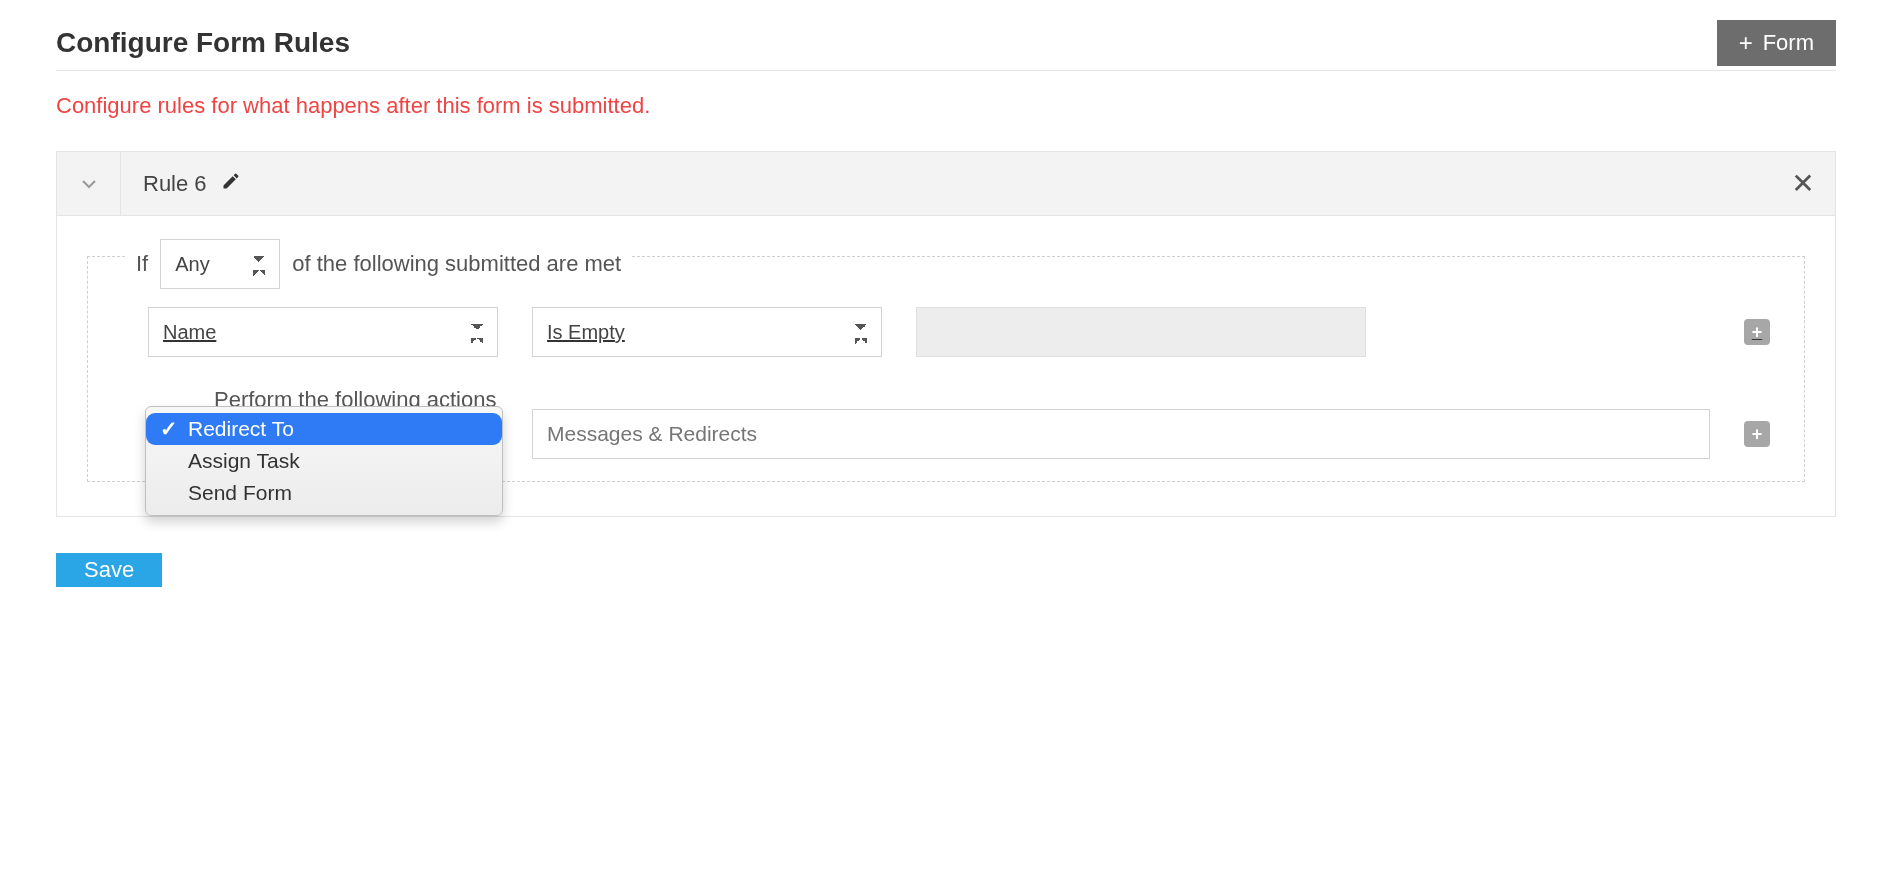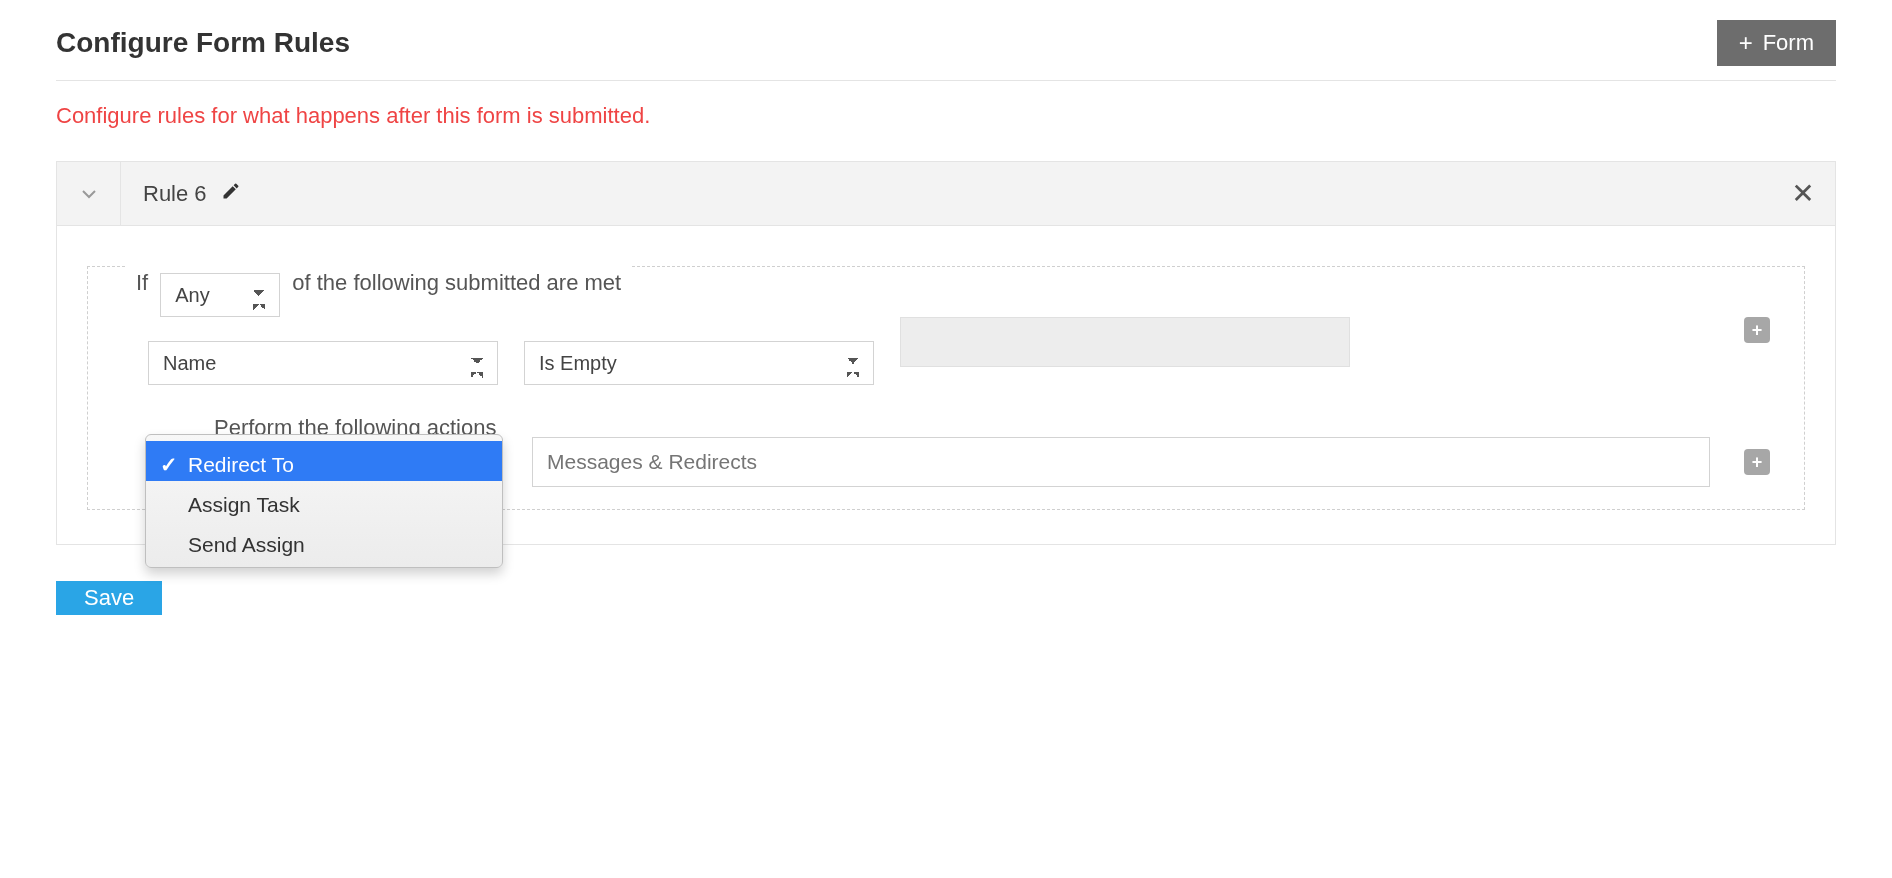--- a/index.html
+++ b/index.html
@@ -8,21 +8,21 @@
     font-family: -apple-system, BlinkMacSystemFont, "Segoe UI", "Helvetica Neue", Arial, sans-serif;
     color: #333;
     background: #fff;
     padding: 20px 56px 40px 56px;
   }
   .header-row {
     display: flex;
     align-items: center;
     justify-content: space-between;
     border-bottom: 1px solid #e4e4e4;
-    padding-bottom: 14px;
+    padding-bottom: 4px;
   }
   .page-title {
     font-size: 28px;
     font-weight: 700;
     color: #333;
     margin: 0;
   }
   .add-rule-btn {
     background: #6d6d6d;
     color: #fff;
@@ -107,44 +107,44 @@
   }
 
   .select {
     appearance: none;
     -webkit-appearance: none;
     background: #fff;
     border: 1px solid #d3d3d3;
     font-size: 20px;
     color: #444;
     padding: 10px 40px 10px 14px;
-    height: 44px;
+    height: 50px;
     position: relative;
     background-image:
       linear-gradient(45deg, transparent 50%, #555 50%),
       linear-gradient(135deg, #555 50%, transparent 50%),
       linear-gradient(-45deg, transparent 50%, #555 50%),
       linear-gradient(-135deg, #555 50%, transparent 50%);
     background-position:
       calc(100% - 20px) 16px,
       calc(100% - 14px) 16px,
       calc(100% - 20px) 30px,
       calc(100% - 14px) 30px;
     background-size: 6px 6px;
     background-repeat: no-repeat;
-    margin-top: 24px;
   }
   .select-small { width: 120px; }
   .select-field { width: 350px; }
   .select-op { width: 350px; }
 
   .cond-row {
     display: flex;
-    align-items: flex-start;
-    gap: 26px;
+    align-items: center;
+    gap: 34px;
+    text-decoration: underline;
   }
   .cond-value {
     flex: 0 0 450px;
     height: 50px;
     background: #ededed;
     border: 1px solid #e0e0e0;
   }
   .add-cond {
     width: 26px;
     height: 26px;
@@ -193,25 +193,26 @@
     left: -4px;
     width: 358px;
     background: linear-gradient(to bottom, #f7f7f7, #ececec);
     border: 1px solid #bfbfbf;
     border-radius: 6px;
     box-shadow: 0 6px 12px rgba(0,0,0,0.18);
     padding: 6px 0;
     z-index: 10;
   }
   .dropdown-item {
-    padding: 12px 14px 4px 42px;
+    padding: 4px 14px 4px 42px;
     font-size: 21px;
     color: #333;
     position: relative;
     cursor: pointer;
+    border-radius: 9px;
   }
   .dropdown-item.selected {
     background: #2f7bf5;
     color: #fff;
   }
   .dropdown-item.selected::before {
     content: "✓";
     position: absolute;
     left: 14px;
     font-weight: 700;
@@ -295,21 +296,21 @@
 
       <div class="section-break">
         <div class="section-label">Perform the following actions</div>
       </div>
 
       <div class="action-row">
         <div class="action-select-box">
           <div class="dropdown-open">
             <div class="dropdown-item selected">Redirect To</div>
             <div class="dropdown-item">Assign Task</div>
-            <div class="dropdown-item">Send Assign</div>
+            <div class="dropdown-item">Send Form</div>
           </div>
         </div>
         <input class="action-target" placeholder="Messages &amp; Redirects" style="">
         <div class="add-cond">
           <span>+</span>
         </div>
       </div>
 
     </div>
   </div>

